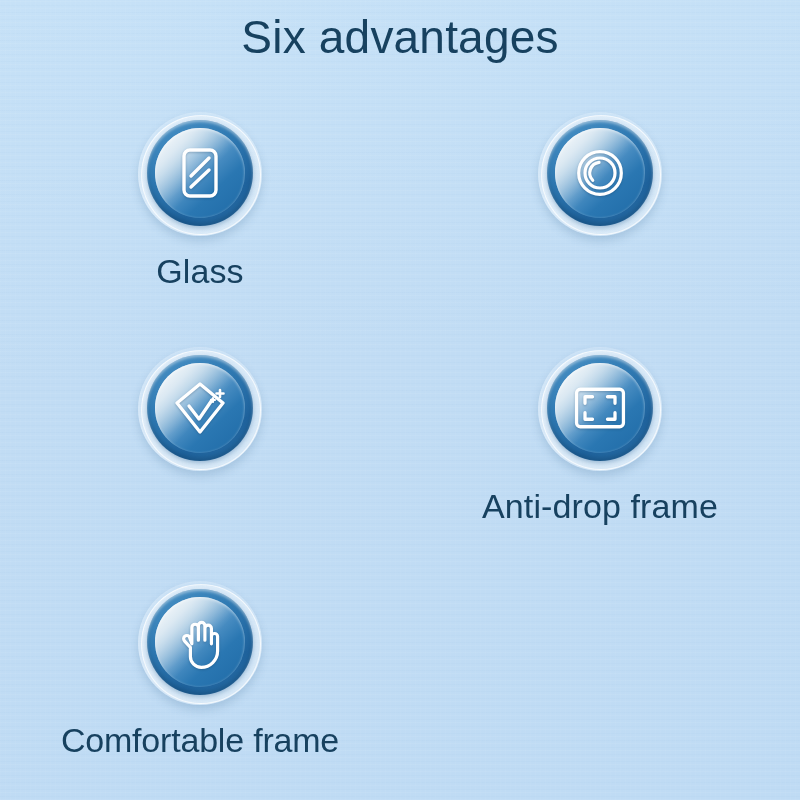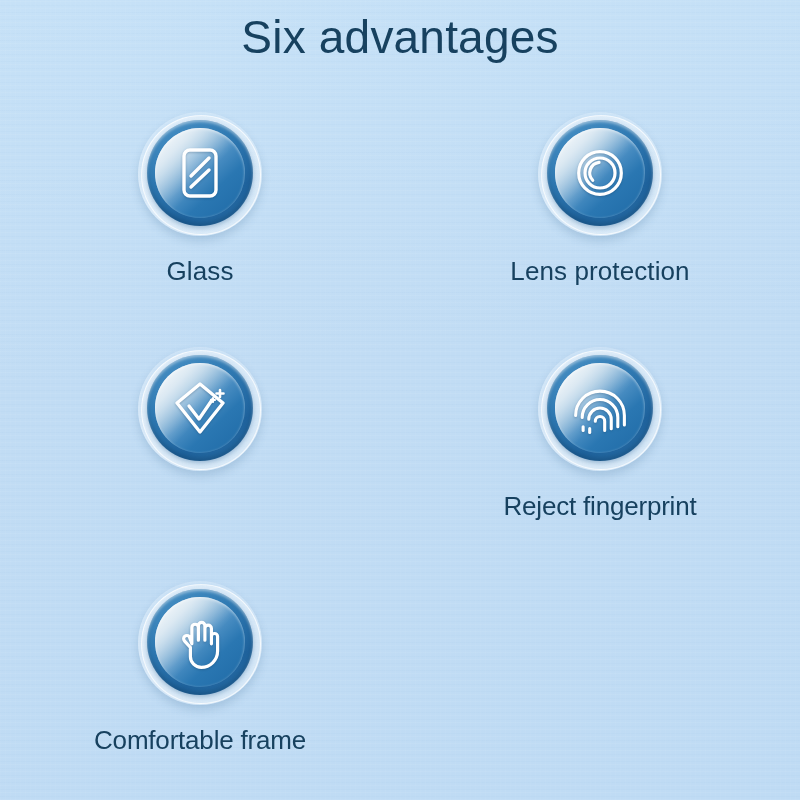--- a/index.html
+++ b/index.html
@@ -73,21 +73,21 @@
     position: relative;
     display: flex;
     flex-direction: column;
     align-items: center;
     justify-content: flex-start;
     padding-top: 16px;
   }
 
   .cell-label {
     margin-top: 18px;
-    font-size: 26px;
+    font-size: 34px;
     font-weight: 400;
     color: #17415f;
     white-space: nowrap;
     letter-spacing: 0.1px;
     line-height: 34px;
   }
 
   
   .badge {
     position: relative;
@@ -232,21 +232,20 @@
           <div class="gloss"></div>
         </div>
         <div class="icon-wrap">
           <svg width="62" height="62" viewBox="0 0 64 64" fill="none" stroke="#ffffff" stroke-width="3.2" stroke-linecap="round" stroke-linejoin="round">
             <circle cx="32" cy="32" r="22"></circle>
             <circle cx="32" cy="32" r="15.5"></circle>
             <path d="M24.5 39.5 A11 11 0 0 1 31 21"></path>
           </svg>
         </div>
       </div>
-      <div class="cell-label">Lens protection</div>
     </div>
 
     <div class="cell">
       <div class="badge">
         <div class="halo"></div>
         <div class="rim"></div>
         <div class="ring"></div>
         <div class="disc">
           <div class="gloss"></div>
         </div>
@@ -254,42 +253,41 @@
           <svg width="64" height="64" viewBox="0 0 64 64" fill="none" stroke="#ffffff" stroke-width="3.3" stroke-linecap="round" stroke-linejoin="round">
             <path d="M32 8 L55 27 L32 56 L9 27 Z"></path>
             <polyline points="21,30 31,43 44,24"></polyline>
             <path d="M52 14 l0 7 M48.5 17.5 l7 0" stroke-width="2.6"></path>
             <path d="M45 22 l0 4 M43 24 l4 0" stroke-width="2.2"></path>
           </svg>
         </div>
       </div>
     </div>
 
-
-    <div class="cell row3">
-      <div class="badge">
-        <div class="halo"></div>
-        <div class="rim"></div>
-        <div class="ring"></div>
-        <div class="disc">
-          <div class="gloss"></div>
-        </div>
-        <div class="icon-wrap">
-          <svg width="60" height="60" viewBox="0 0 64 64" fill="none" stroke="#ffffff" stroke-width="3.1" stroke-linecap="round" stroke-linejoin="round">
-            <path d="M6 40 A26 26 0 0 1 58 40 L58 50"></path>
-            <path d="M13 42 A19 19 0 0 1 51 42 L51 52"></path>
-            <path d="M20 44 A12 12 0 0 1 44 44 L44 54"></path>
-            <path d="M27 46 A5 5 0 0 1 37 46 L37 56"></path>
-            <path d="M14 52 L14 56"></path>
-            <path d="M21 54 L21 58"></path>
-          </svg>
-        </div>
-      </div>
-      <div class="cell-label">Reject fingerprint</div>
-    </div>
+    <div class="cell">
+      <div class="badge">
+        <div class="halo"></div>
+        <div class="rim"></div>
+        <div class="ring"></div>
+        <div class="disc">
+          <div class="gloss"></div>
+        </div>
+        <div class="icon-wrap">
+          <svg width="60" height="60" viewBox="0 0 64 64" fill="none" stroke="#ffffff" stroke-width="3.3" stroke-linecap="round" stroke-linejoin="round">
+            <rect x="7" y="12" width="50" height="40" rx="4" ry="4"></rect>
+            <polyline points="16,27 16,20 24,20"></polyline>
+            <polyline points="48,27 48,20 40,20"></polyline>
+            <polyline points="16,37 16,44 24,44"></polyline>
+            <polyline points="48,37 48,44 40,44"></polyline>
+          </svg>
+        </div>
+      </div>
+      <div class="cell-label">Anti-drop frame</div>
+    </div>
+
 
     <div class="cell row3">
       <div class="badge">
         <div class="halo"></div>
         <div class="rim"></div>
         <div class="ring"></div>
         <div class="disc">
           <div class="gloss"></div>
         </div>
         <div class="icon-wrap">

